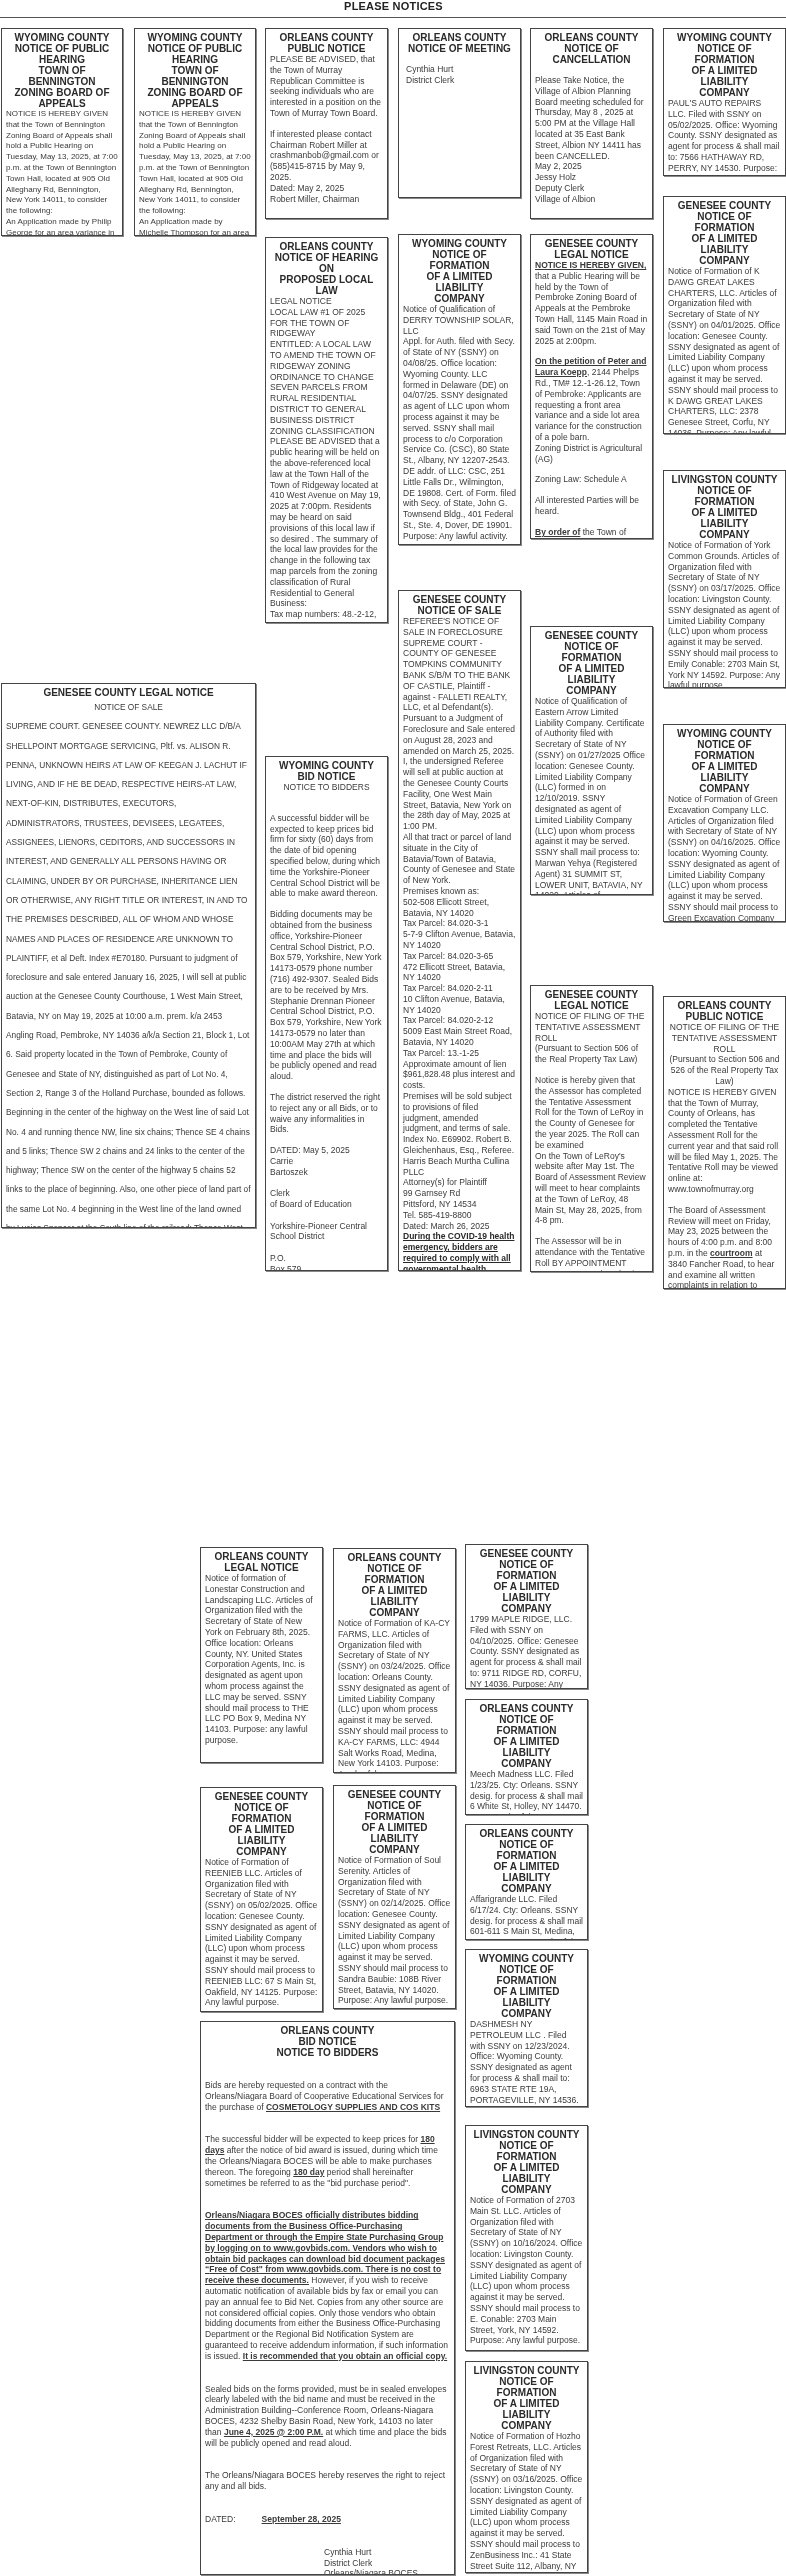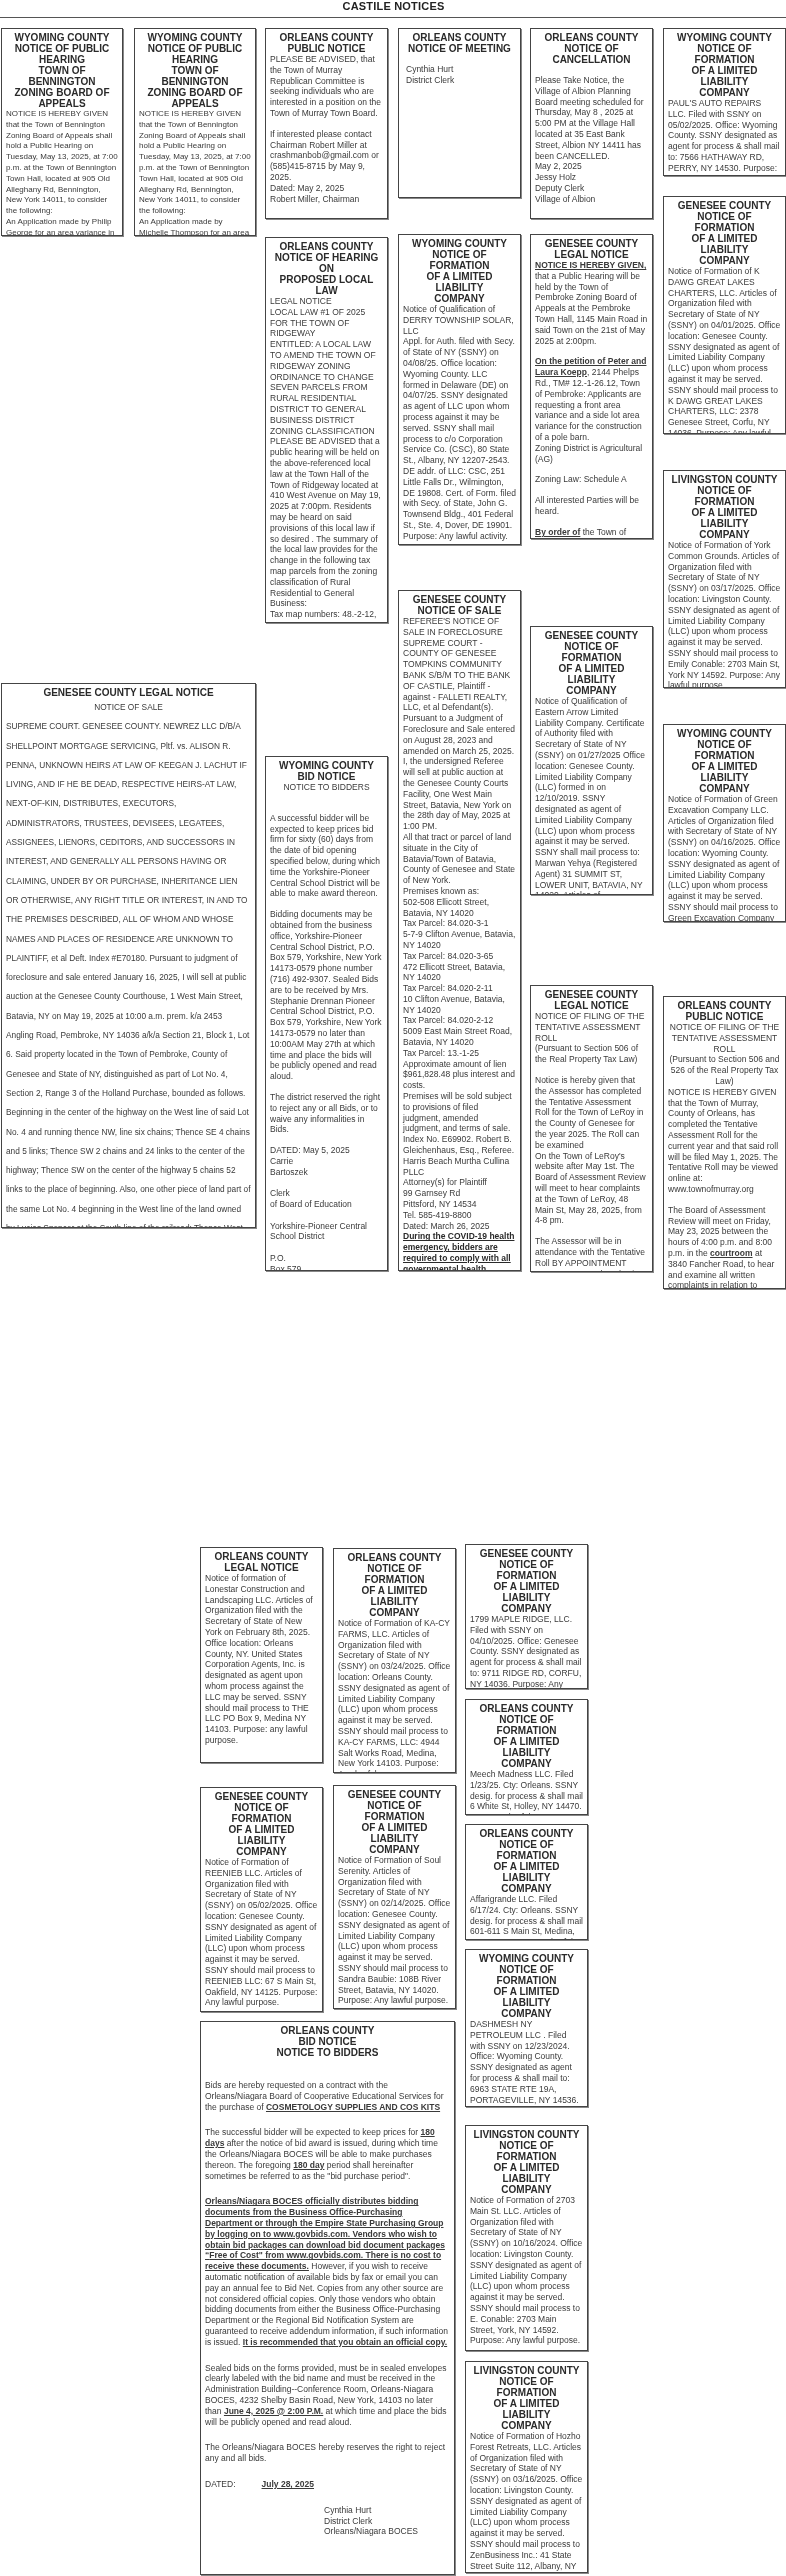--- a/index.html
+++ b/index.html
@@ -8,28 +8,28 @@
   .hdr span{position:absolute;left:0;right:0;top:0;text-align:center;font-weight:bold;font-size:11px;color:#222;letter-spacing:0.2px;}
   .box{position:absolute;border:1.5px solid #444;box-shadow:1px 1px 0 #888;background:#fff;padding:3px 4px;font-size:8.5px;line-height:10.8px;box-sizing:border-box;overflow:hidden;}
   .box .t{font-weight:bold;text-align:center;color:#2a2a2a;font-size:10px;line-height:11px;}
   .box .st{text-align:center;}
   .box p{margin:0;white-space:pre-line;}
   .box .gap{height:10px;}
   .wide{font-size:8.3px;line-height:19.4px;}
   .wide p{white-space:normal;}
   .b{font-weight:bold;text-decoration:underline;}
   .u{text-decoration:underline;}
-  .bid p{white-space:normal;margin-bottom:15px;}
+  .bid p{white-space:normal;margin-bottom:22px;}
   .sig{padding-left:119px;margin-top:6px;}
 </style>
 </head>
 <body>
 
 <div class="hdr" data-name="page-header">
-    <span data-name="page-title">CASTILE NOTICES</span>
+    <span data-name="page-title">PLEASE NOTICES</span>
   </div>
 
 <div class="box" data-name="notice-bennington-george-full" style="left:1px;top:28px;width:122px;height:208px;">
   <p class="t" data-name="notice-title">WYOMING COUNTY
 NOTICE OF PUBLIC
 HEARING
 TOWN OF BENNINGTON
 ZONING BOARD OF
 APPEALS</p>
   <p data-name="notice-body">NOTICE IS HEREBY GIVEN that the Town of Bennington Zoning Board of Appeals shall hold a Public Hearing on Tuesday, May 13, 2025, at 7:00 p.m. at the Town of Bennington Town Hall, located at 905 Old Alleghany Rd, Bennington, New York 14011, to consider the following:
@@ -313,21 +313,21 @@
 
 <div class="box bid" data-name="notice-boces-cosmetology-bid" style="left:200px;top:2021px;width:255px;height:554px;">
   <p class="t" data-name="notice-title" style="white-space:pre-line;margin-bottom:22px">ORLEANS COUNTY
 BID NOTICE
 NOTICE TO BIDDERS</p>
   <p data-name="notice-body"><span>Bids are hereby requested on a contract with the Orleans/Niagara Board of Cooperative Educational Services for the purchase of </span><span class="b u">COSMETOLOGY SUPPLIES AND COS KITS</span></p>
   <p data-name="notice-body"><span>The successful bidder will be expected to keep prices for </span><span class="b u">180 days</span><span> after the notice of bid award is issued, during which time the Orleans/Niagara BOCES will be able to make purchases thereon. The foregoing </span><span class="b u">180 day</span><span> period shall hereinafter sometimes be referred to as the "bid purchase period".</span></p>
   <p data-name="notice-body"><span class="b">Orleans/Niagara BOCES officially distributes bidding documents from the Business Office-Purchasing Department or through the Empire State Purchasing Group by logging on to www.govbids.com. Vendors who wish to obtain bid packages can download bid document packages “</span><span class="b u">Free of Cost</span><span class="b">" from www.govbids.com. There is no cost to receive these documents.</span><span> However, if you wish to receive automatic notification of available bids by fax or email you can pay an annual fee to Bid Net. Copies from any other source are not considered official copies. Only those vendors who obtain bidding documents from either the Business Office-Purchasing Department or the Regional Bid Notification System are guaranteed to receive addendum information, if such information is issued. </span><span class="b">It is recommended that you obtain an official copy.</span></p>
   <p data-name="notice-body"><span>Sealed bids on the forms provided, must be in sealed envelopes clearly labeled with the bid name and must be received in the Administration Building--Conference Room, Orleans-Niagara BOCES, 4232 Shelby Basin Road, New York, 14103 no later than </span><span class="b u">June 4, 2025 @ 2:00 P.M.</span><span> at which time and place the bids will be publicly opened and read aloud.</span></p>
   <p data-name="notice-body">The Orleans/Niagara BOCES hereby reserves the right to reject any and all bids.</p>
-  <p data-name="notice-dated"><span>DATED:</span><span style="display:inline-block;width:26px"></span><span class="b u">July 28, 2025</span></p>
+  <p data-name="notice-dated"><span>DATED:</span><span style="display:inline-block;width:26px"></span><span class="b u">September 28, 2025</span></p>
   <p class="sig" style="white-space:pre-line" data-name="notice-signature">Cynthia Hurt
 District Clerk
 Orleans/Niagara BOCES</p>
 </div>
 
 <div class="box" data-name="notice-2703-main-st-llc" style="left:465px;top:2125px;width:123px;height:226px;">
   <p class="t" data-name="notice-title">LIVINGSTON COUNTY
 NOTICE OF FORMATION
 OF A LIMITED LIABILITY
 COMPANY</p>

